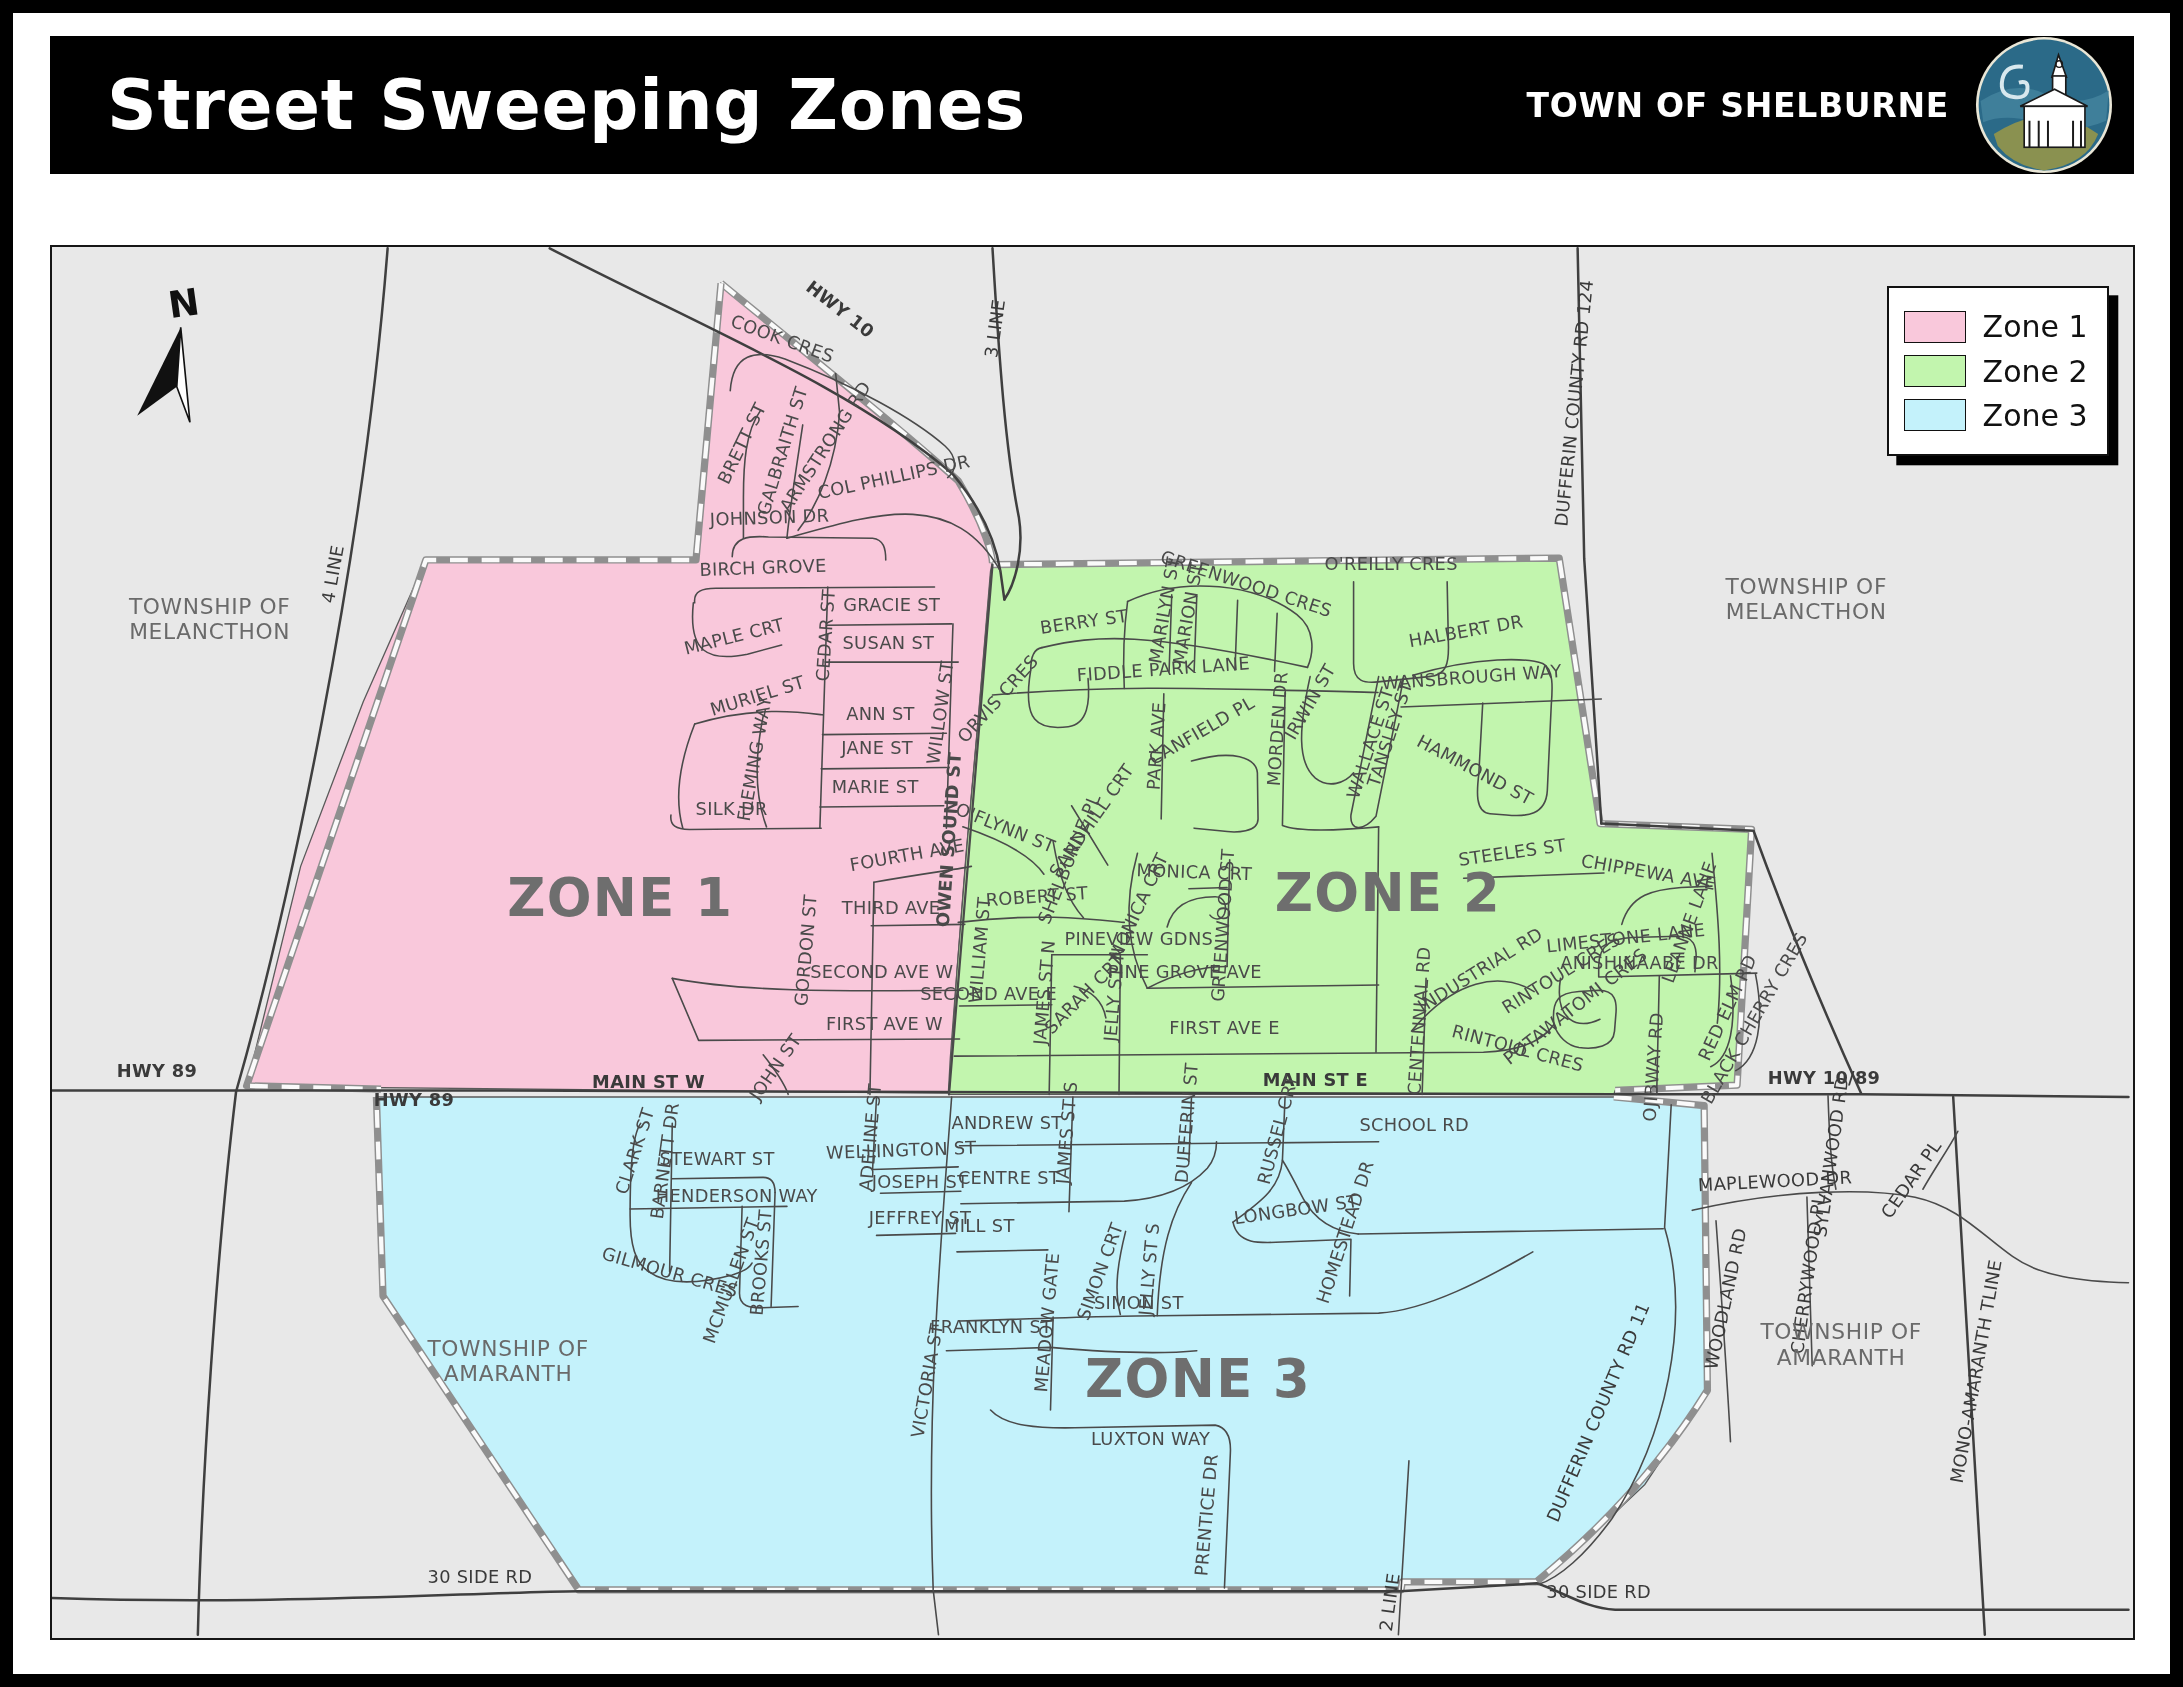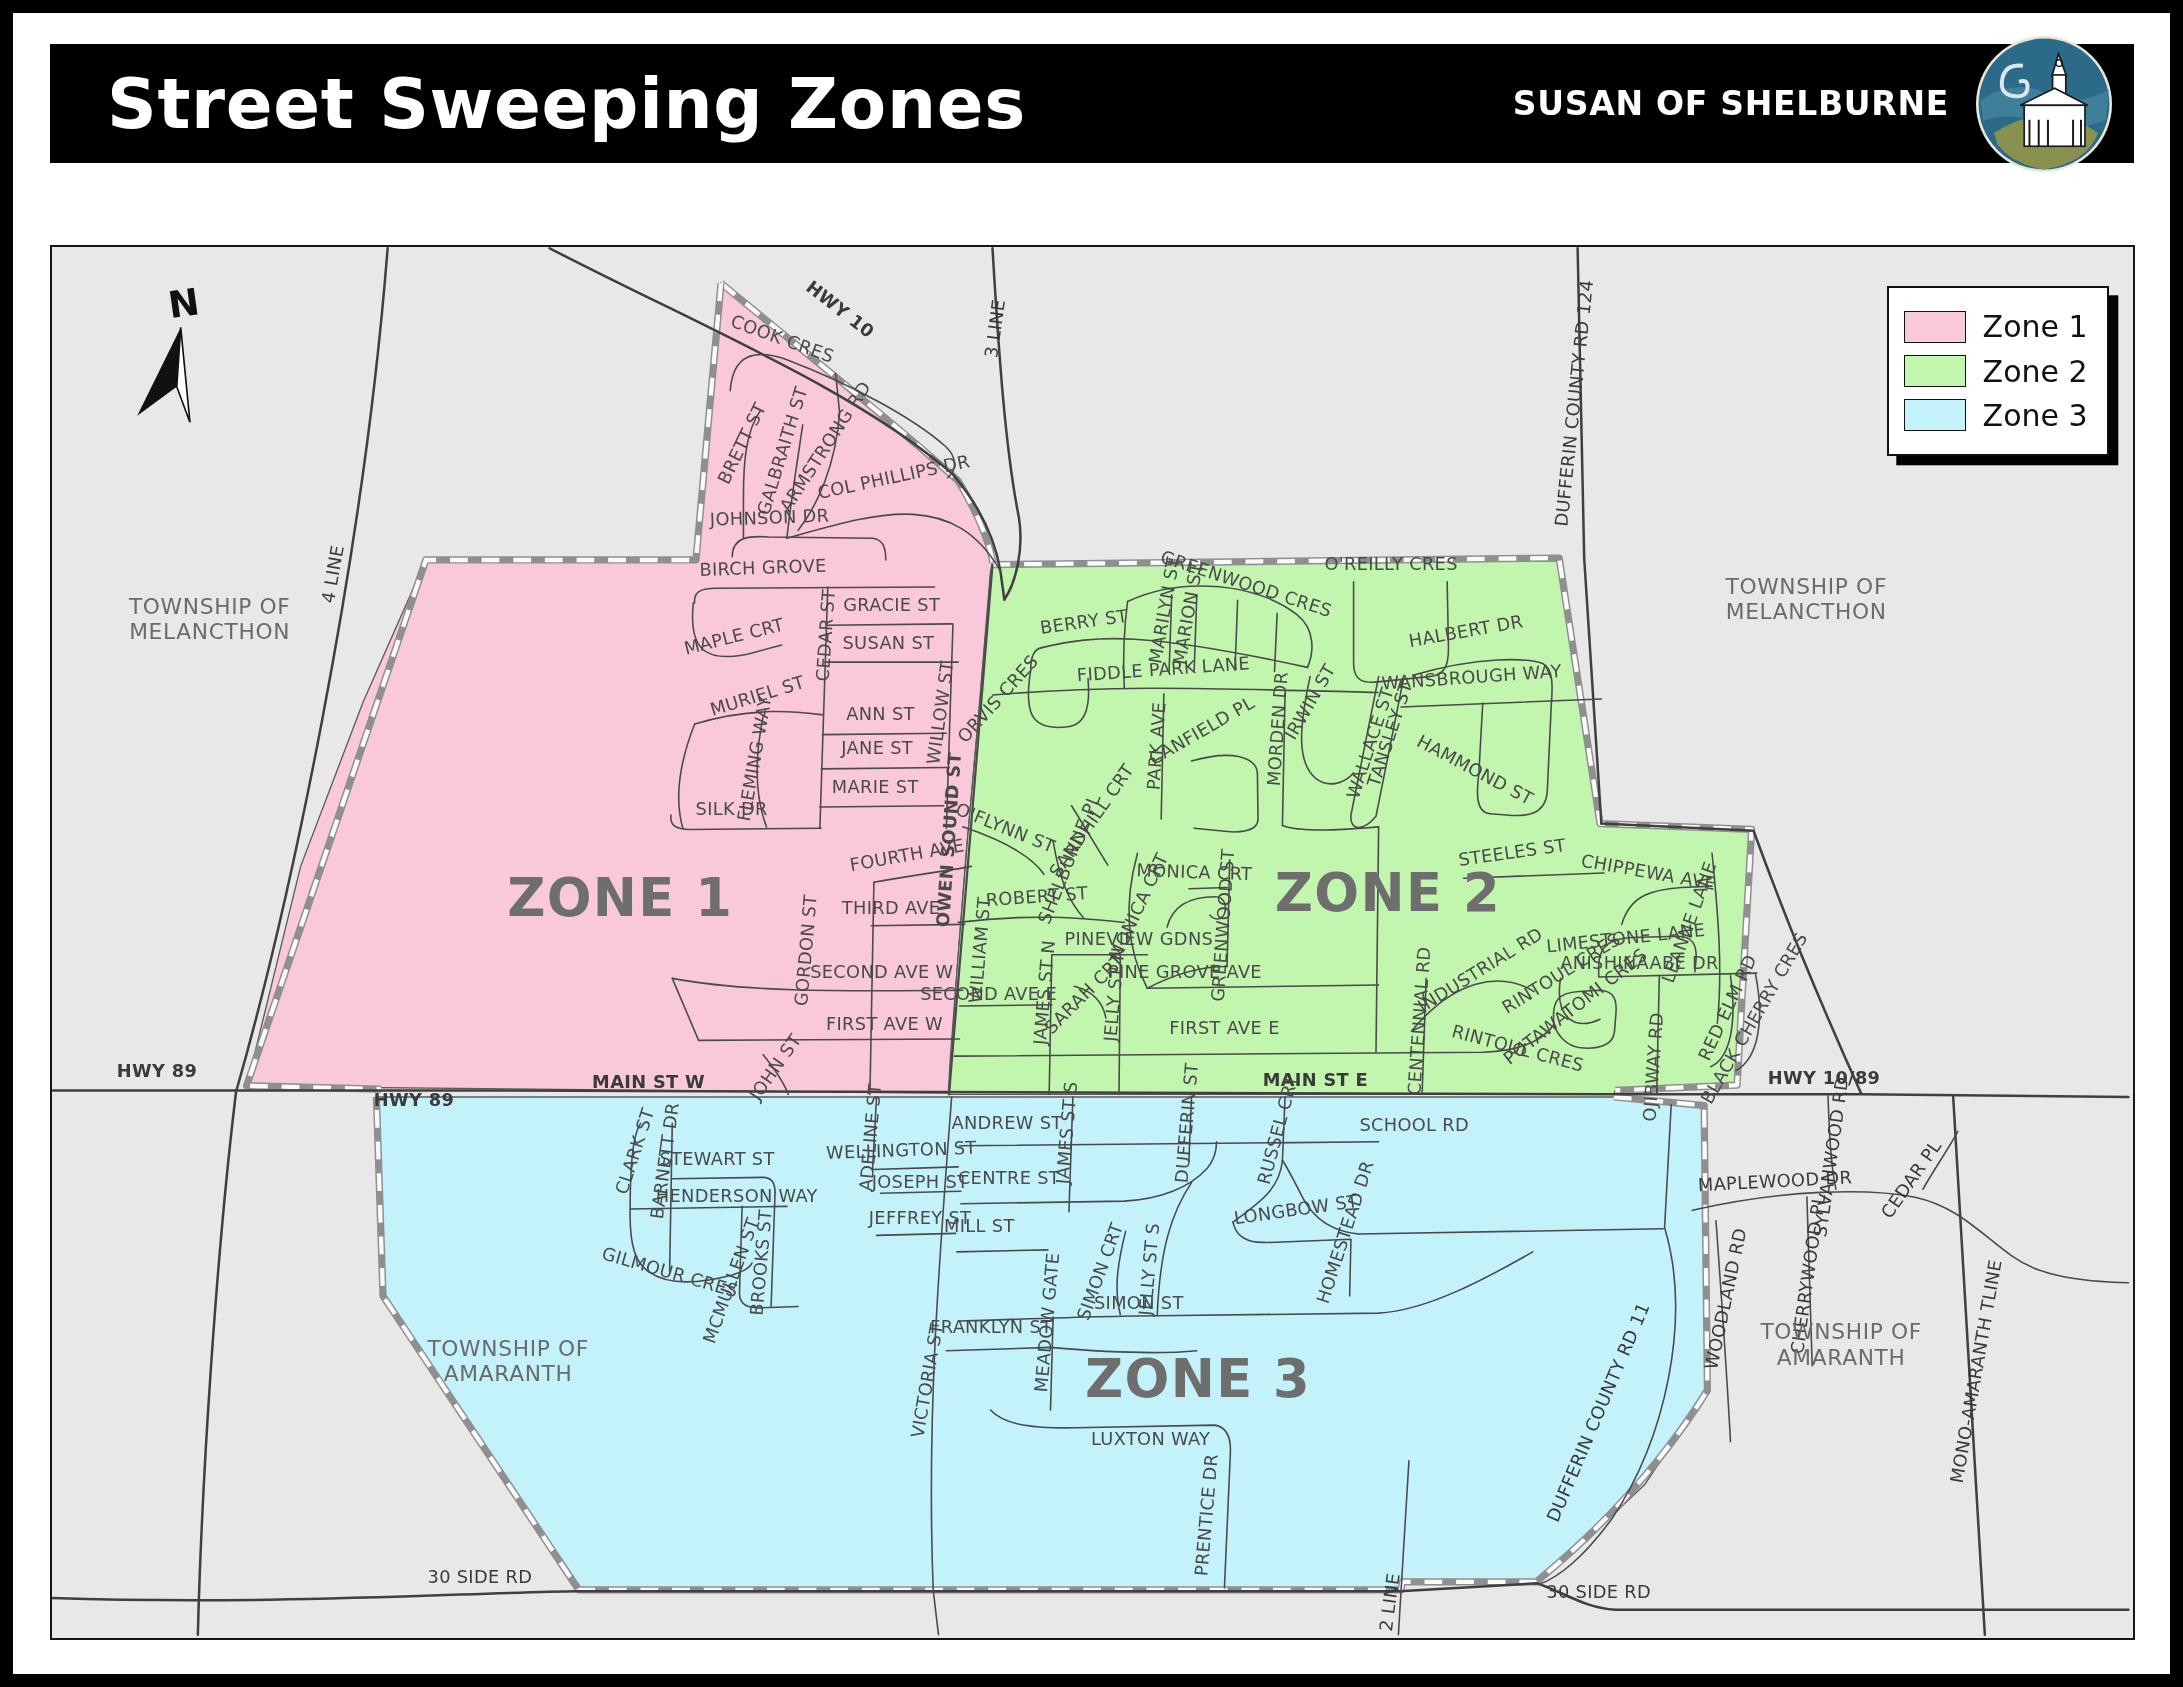--- a/index.html
+++ b/index.html
@@ -1,19 +1,19 @@
 <!DOCTYPE html>
 <html style="font-size:10.6px"><head>
 <meta charset="utf-8">
 <style>
   html,body{margin:0;padding:0;background:#ffffff;}
   body{width:2183px;height:1687px;position:relative;font-family:"DejaVu Sans","Liberation Sans",sans-serif;}
   .frame{position:absolute;inset:0;border:13.2px solid #000;pointer-events:none;z-index:50;}
   
-  .titlebar{position:absolute;left:50px;top:44px;width:2084px;height:119px;background:#000;display:flex;align-items:center;}
+  .titlebar{position:absolute;left:50px;top:36px;width:2084px;height:138px;background:#000;display:flex;align-items:center;}
   .titlebar .title{color:#fff;font-weight:bold;font-size:69px;margin-left:57px;letter-spacing:0.7px;}
   .titlebar .right{margin-left:auto;display:flex;align-items:center;margin-right:20px;}
   .titlebar .org{color:#fff;font-weight:bold;font-size:33px;letter-spacing:0.7px;margin-right:25px;}
   
   .mapwrap{position:absolute;left:50px;top:245px;width:2085px;height:1395px;background:#E8E8E8;border:2.6px solid #161616;box-sizing:border-box;}
   svg text{user-select:none;}
   .lbl{fill:#4a4a4a;font-size:27px;letter-spacing:.5px;}
   .lbl.rd{fill:#3a3a3a;}
   .lbl.tw{fill:#6a6a6a;font-size:33px;letter-spacing:1px;}
   .lbl.zn{fill:#6e6e6e;font-size:80px;font-weight:bold;letter-spacing:2px;}
@@ -30,21 +30,21 @@
   .leglab{font-size:30px;color:#111;}
 </style>
 </head>
 <body>
 
 <div class="frame"></div>
 
 <div class="titlebar">
   <div class="title">Street Sweeping Zones</div>
   <div class="right">
-    <div class="org">SUSAN OF SHELBURNE</div>
+    <div class="org">TOWN OF SHELBURNE</div>
     <svg width="140" height="140" viewBox="0 0 212 212">
       <circle cx="106" cy="106" r="103" fill="#e9e6d6"></circle>
       <circle cx="106" cy="106" r="99" fill="#2b6a88"></circle>
       <path d="M30,150 Q100,105 160,132 L188,150 Q170,196 106,205 Q60,198 36,168 Z" fill="#8a9150"></path>
       <path d="M10,100 Q60,66 110,90 Q160,112 204,84 L200,130 Q150,152 100,134 Q50,118 14,132 Z" fill="#3f7f9a"></path>
       <path d="M68,72 q14,-4 13,9 q-1,16 -21,13 q-22,-3 -17,-27 q5,-22 31,-19" fill="none" stroke="#d8e8ee" stroke-width="6"></path>
       <path d="M128,30 L118,64 L140,64 Z" fill="#fff" stroke="#1a1a1a" stroke-width="2.5"></path>
       <rect x="119" y="62" width="20" height="98" fill="#fff" stroke="#1a1a1a" stroke-width="2.5"></rect>
       <path d="M70,108 L122,82 L172,108 Z" fill="#fff" stroke="#1a1a1a" stroke-width="2.5"></path>
       <rect x="76" y="108" width="92" height="62" fill="#fff" stroke="#1a1a1a" stroke-width="2.5"></rect>

